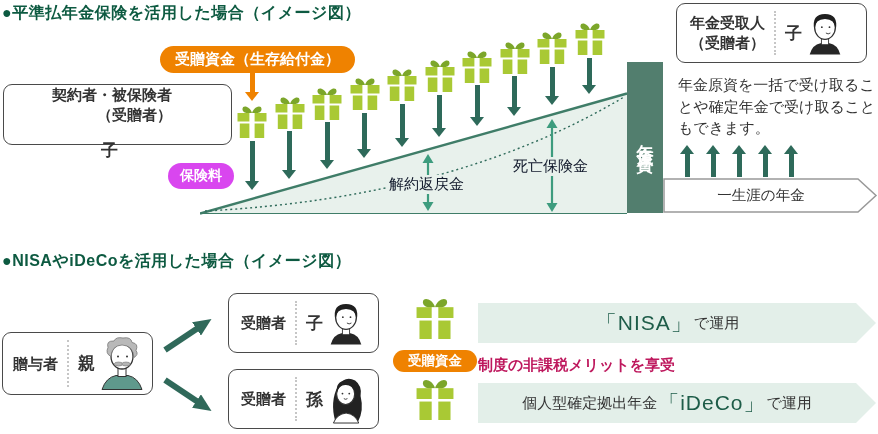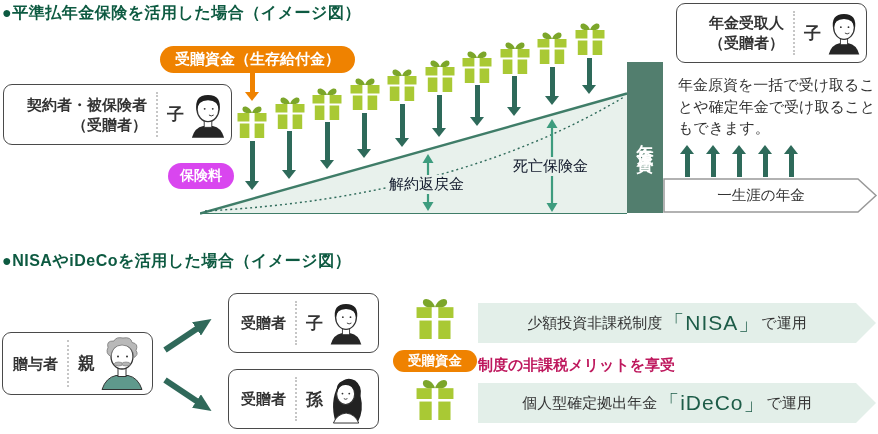--- a/index.html
+++ b/index.html
@@ -1,21 +1,21 @@
 <!DOCTYPE html>
 <html><head>
 <meta charset="utf-8">
 <style>
   html,body{margin:0;padding:0;background:#fff;}
   .stage{position:relative;width:878px;height:434px;background:#fff;overflow:hidden;
          font-family:"Liberation Sans","DejaVu Sans",sans-serif;color:#333;}
   .abs{position:absolute;}
   .sec-title{font-size:16px;font-weight:bold;color:#0d5a41;letter-spacing:.5px;white-space:nowrap;}
   .pbox{box-sizing:border-box;background:#fff;border:1.6px solid #4a4a4a;border-radius:9px;
-        display:flex;align-items:center;padding:0 4px 0 12px;}
+        display:flex;align-items:center;padding:0 23px 0 12px;}
   .pbox .lines{flex:1;text-align:right;font-weight:bold;font-size:15px;line-height:20px;color:#333;}
   .pbox .divider{width:0;border-left:2px dotted #c6c6c6;align-self:stretch;margin:7px 9px;}
   .pbox .person{font-weight:bold;font-size:17px;color:#333;margin-right:5px;white-space:nowrap;}
   .pill-orange{box-sizing:border-box;background:#ef8200;color:#fff;font-weight:bold;
         border-radius:15px;display:flex;align-items:center;justify-content:center;white-space:nowrap;}
   .pill-sage{background:#d946ef;color:#fff;font-weight:bold;font-size:14px;border-radius:13px;
         display:flex;align-items:center;justify-content:center;}
   .chart-label{font-size:15px;color:#0f172a;background:#e8f1ec;padding:0 2px;z-index:5;white-space:nowrap;}
   .fund-bar{background:#527e6e;display:flex;align-items:center;justify-content:center;}
   .fund-bar span{writing-mode:vertical-rl;color:#fff;font-weight:bold;font-size:17px;letter-spacing:4px;}
@@ -70,21 +70,21 @@
       <circle cx="23.5" cy="19.5" r="1" fill="#333"></circle>
       <path d="M17.5,25 q2,1.6 4,0" fill="none" stroke="#333" stroke-width="1"></path>
     </symbol>
   </defs>
 </svg>
 
 <div class="stage">
 
   <div class="abs sec-title" style="left:2px;top:3px;">●平準払年金保険を活用した場合（イメージ図）</div>
 
-  <div class="abs pbox" style="left:3px;top:84px;width:229px;height:61px;">
+  <div class="abs pbox" style="left:3px;top:84px;width:229px;height:61px;flex-direction:column;">
     <div class="lines">
       <div>契約者・被保険者</div>
       <div>（受贈者）</div>
     </div>
     <div class="divider"></div>
     <span class="person">子</span>
     <svg width="38" height="46">
         <use href="#sym-av-son"></use>
       </svg>
   </div>
@@ -285,21 +285,20 @@
 
   <svg class="abs" style="left:414px;top:297px;" width="42" height="42">
       <use href="#sym-gift"></use>
     </svg>
   <div class="abs pill-orange" style="left:393px;top:350px;width:84px;height:22px;font-size:13.5px;border-radius:11px;">受贈資金</div>
   <svg class="abs" style="left:414px;top:378px;" width="42" height="42">
       <use href="#sym-gift"></use>
     </svg>
 
   <div class="abs banner" style="left:478px;top:303px;width:398px;height:40px;">
-    <span class="b-pre">少額投資非課税制度</span>
     <span class="b-name">「NISA」</span>
     <span class="b-suf">で運用</span>
   </div>
 
   <div class="abs merit" style="left:478px;top:356px;width:378px;">制度の非課税メリットを享受</div>
 
   <div class="abs banner" style="left:478px;top:383px;width:398px;height:40px;">
     <span class="b-pre">個人型確定拠出年金</span>
     <span class="b-name">「iDeCo」</span>
     <span class="b-suf">で運用</span>

